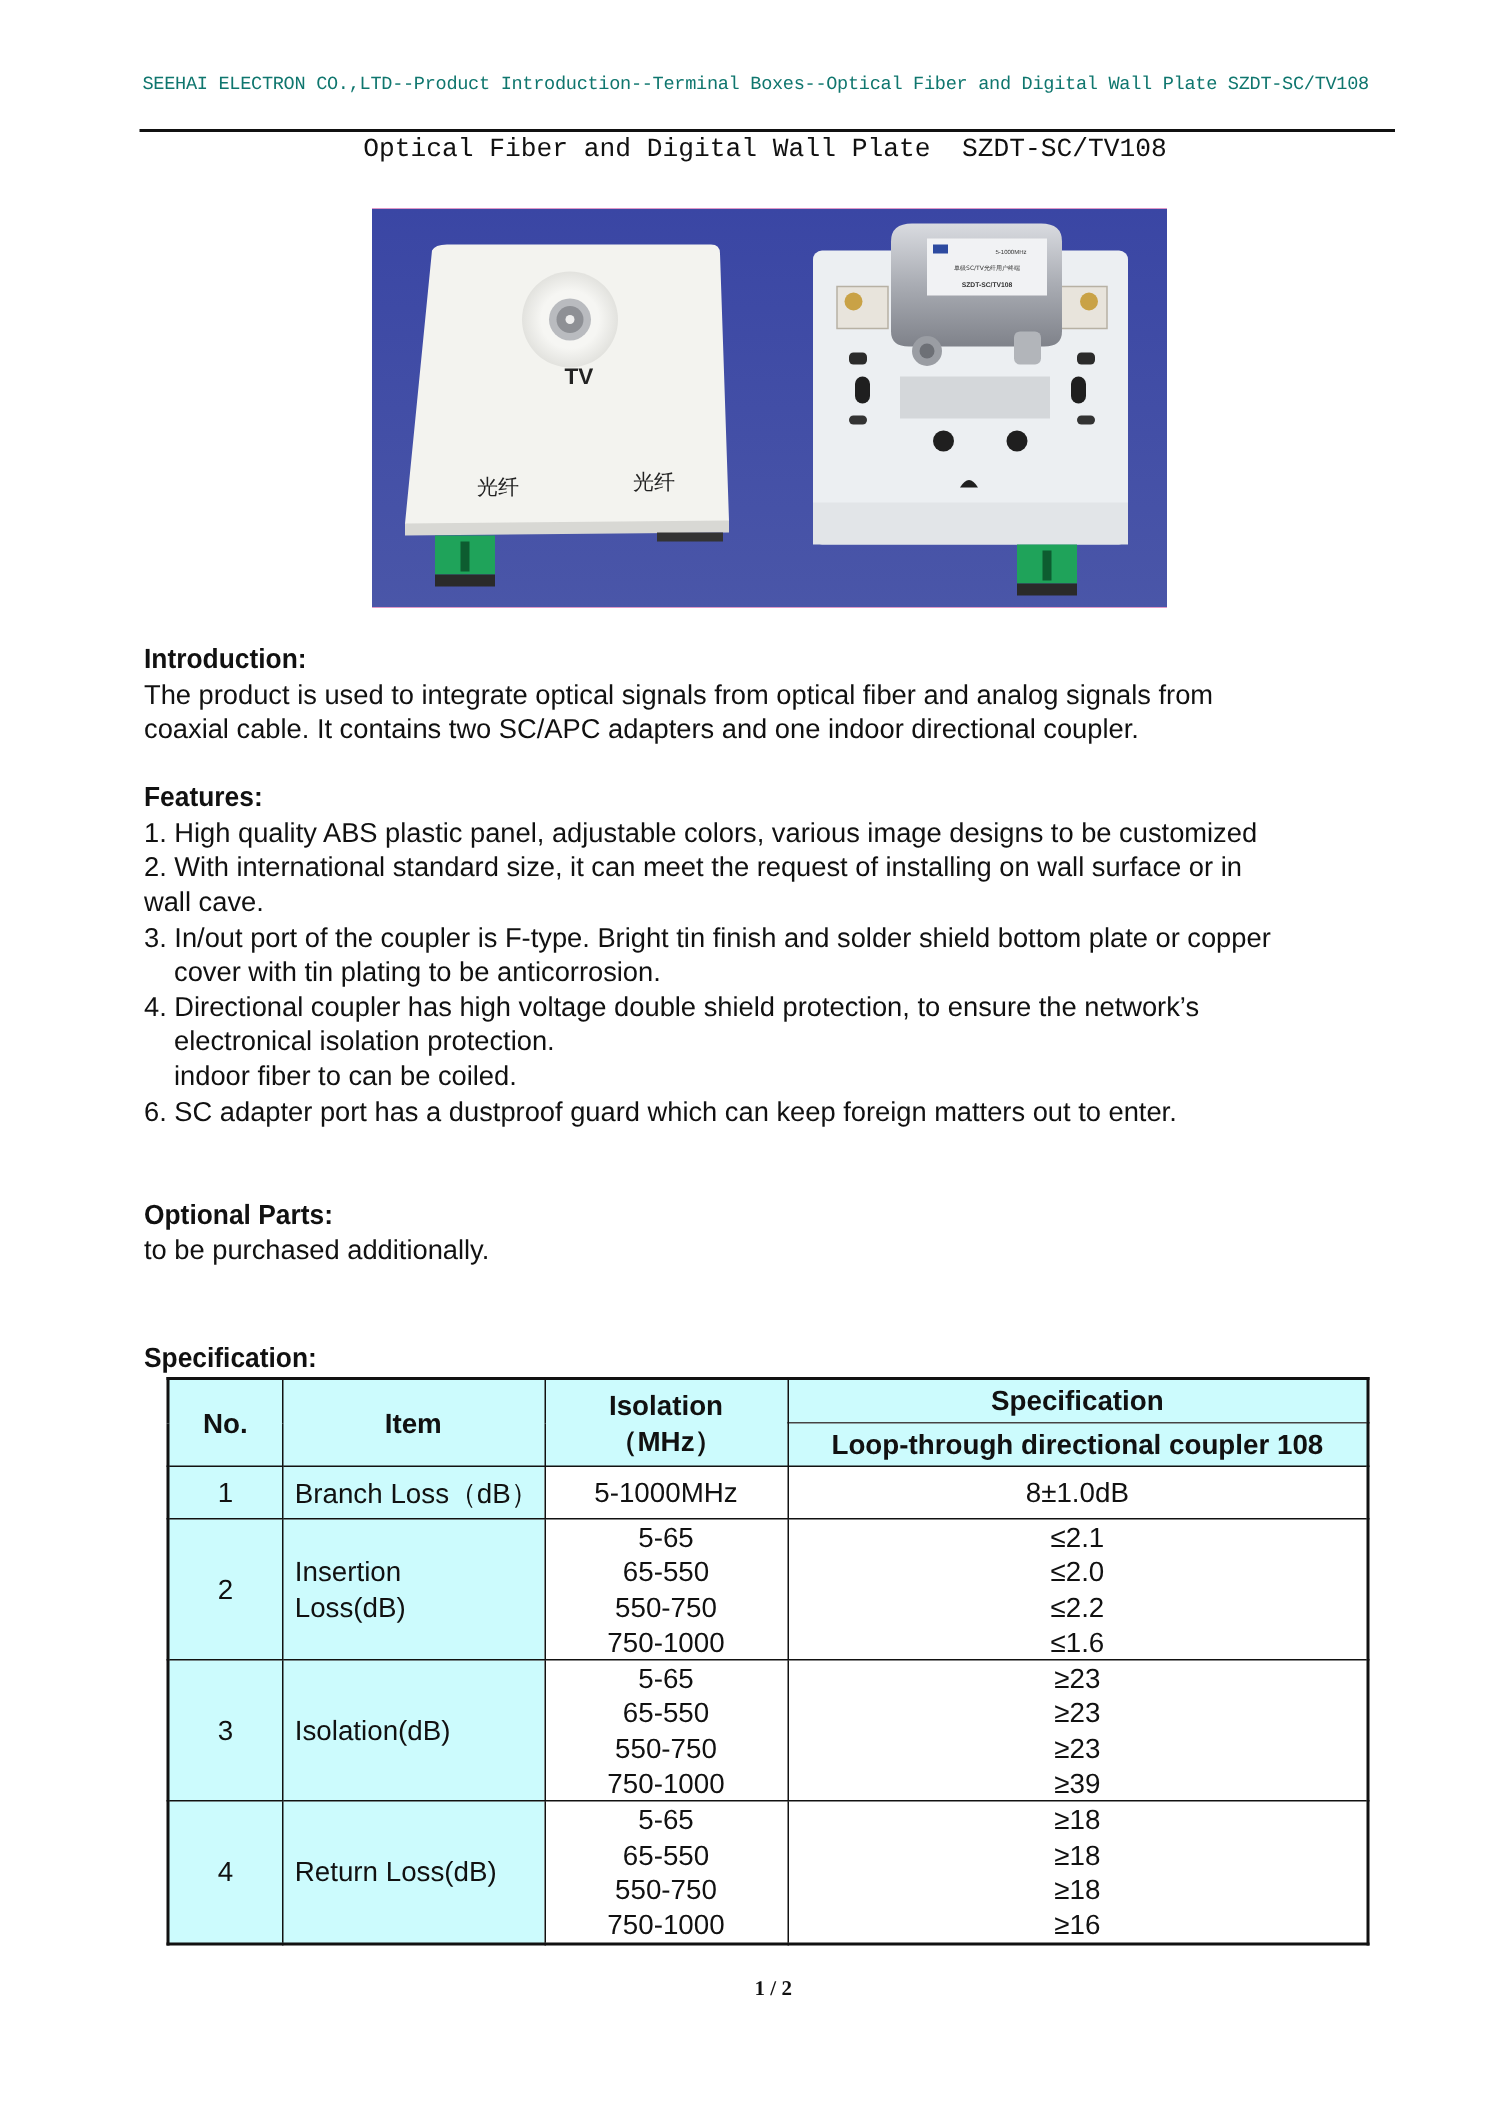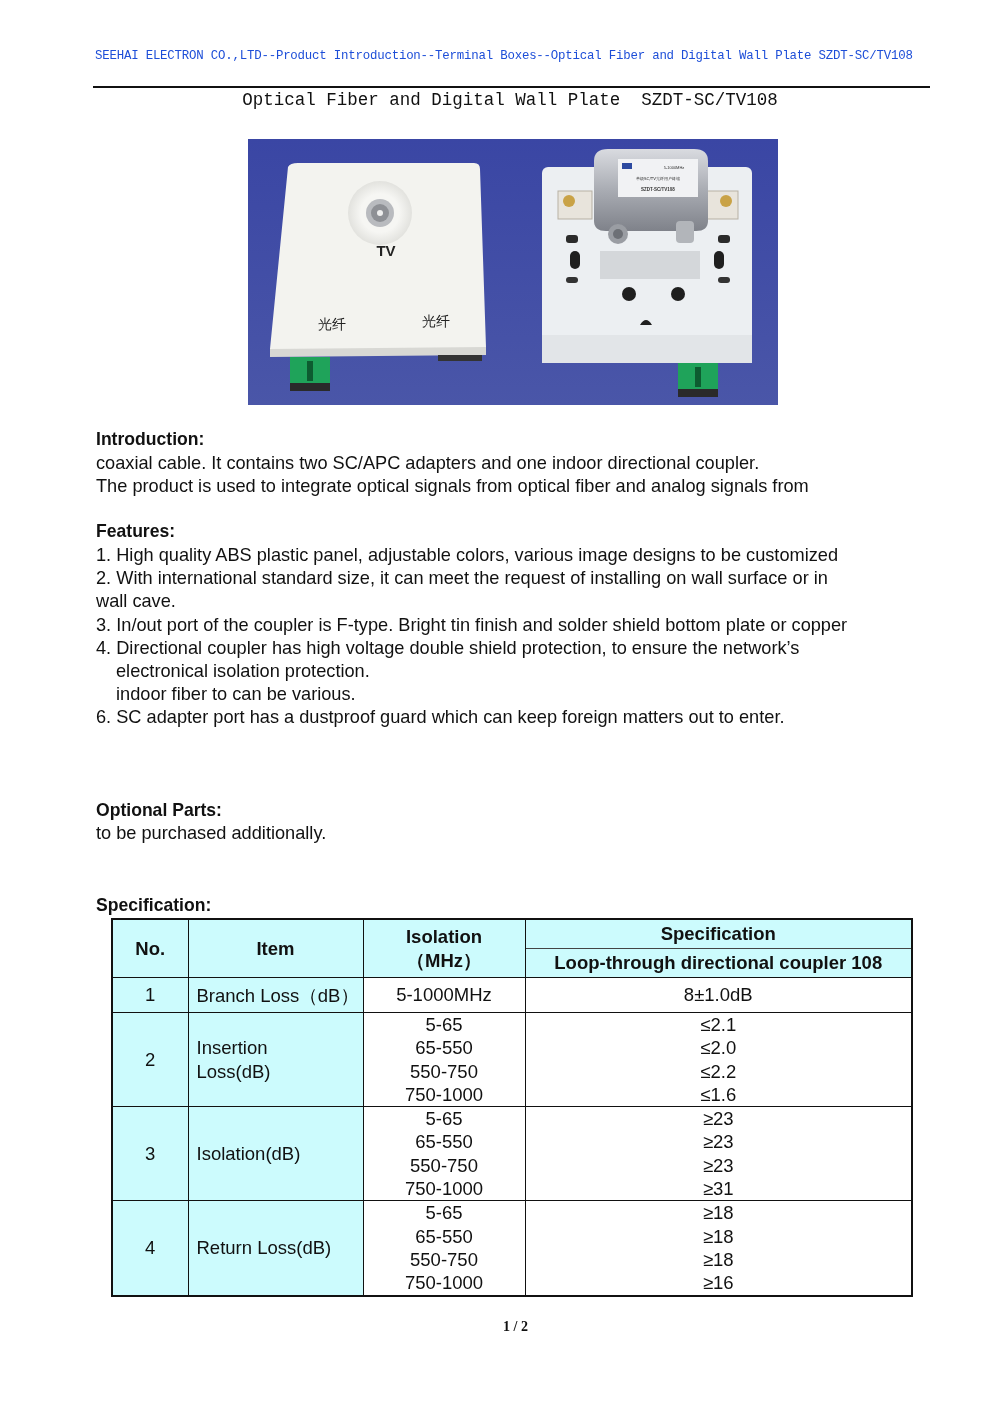--- a/index.html
+++ b/index.html
@@ -1,21 +1,21 @@
 <!DOCTYPE html>
 <html><head>
 <meta charset="utf-8">
 <style>
   html, body { margin:0; padding:0; background:#ffffff; }
   body { width:1000px; height:1414px; position:relative; overflow:hidden; color:#111; }
   .mono { font-family:"Liberation Mono","DejaVu Sans Mono",monospace; }
   .sans { font-family:"Liberation Sans","DejaVu Sans",sans-serif; }
   .serif { font-family:"Liberation Serif","DejaVu Serif",serif; }
 
-  .running-header { position:absolute; left:95px; top:49px; width:835px; font-size:12.4px; letter-spacing:-0.2px; white-space:nowrap; color:#1d4ed8; }
+  .running-header { position:absolute; left:95px; top:49px; width:835px; font-size:12.4px; letter-spacing:-0.2px; white-space:nowrap; color:#0f766e; }
   .header-rule { position:absolute; left:93px; top:86px; width:837px; height:2px; background:#111; }
   .doc-title { position:absolute; left:0; width:1020px; top:90px; text-align:center; font-size:17.5px; white-space:pre; color:#111; }
 
   .photo { position:absolute; left:248px; top:139px; width:530px; height:266px; background:#ec4899; overflow:hidden; }
   .photo svg { display:block; }
 
   .section-head { position:absolute; left:96px; font-size:18.5px; font-weight:bold; color:#111; transform:scaleX(0.95); transform-origin:left; }
   .para { position:absolute; left:96px; width:850px; font-size:18.2px; line-height:23.2px; color:#111; }
   .feature { position:absolute; left:96px; width:850px; font-size:18.2px; line-height:23.2px; color:#111; }
   .feature .cont { padding-left:20px; }
@@ -106,42 +106,43 @@
 
       <rect x="430" y="224" width="40" height="26" fill="#1fa35a"></rect>
       <rect x="447" y="228" width="6" height="20" fill="#0d5c30"></rect>
       <rect x="430" y="250" width="40" height="8" fill="#2a2a2a"></rect>
     </g>
   </svg>
 </div>
 
 <div class="section-head sans" style="top:428px;">Introduction:</div>
 <div class="para sans" style="top:452px;">
+  <div>The product is used to integrate optical signals from optical fiber and analog signals from</div>
   <div>coaxial cable. It contains two SC/APC adapters and one indoor directional coupler.</div>
-  <div>The product is used to integrate optical signals from optical fiber and analog signals from</div>
 </div>
 
 <div class="section-head sans" style="top:520px;">Features:</div>
 <div class="feature sans" style="top:544px;">
   <div>
     <div>1. High quality ABS plastic panel, adjustable colors, various image designs to be customized</div>
   </div>
   <div>
     <div>2. With international standard size, it can meet the request of installing on wall surface or in</div>
     <div>wall cave.</div>
   </div>
   <div>
     <div>3. In/out port of the coupler is F-type. Bright tin finish and solder shield bottom plate or copper</div>
+    <div class="cont">cover with tin plating to be anticorrosion.</div>
   </div>
   <div>
     <div>4. Directional coupler has high voltage double shield protection, to ensure the network’s</div>
     <div class="cont">electronical isolation protection.</div>
   </div>
   <div>
-    <div class="cont">indoor fiber to can be various.</div>
+    <div class="cont">indoor fiber to can be coiled.</div>
   </div>
   <div>
     <div>6. SC adapter port has a dustproof guard which can keep foreign matters out to enter.</div>
   </div>
 </div>
 
 <div class="section-head sans" style="top:799px;">Optional Parts:</div>
 <div class="para sans" style="top:822px;">
   <div>to be purchased additionally.</div>
 </div>
@@ -202,21 +203,21 @@
     <td class="white stack">
       <span>5-65</span>
       <span>65-550</span>
       <span>550-750</span>
       <span>750-1000</span>
     </td>
     <td class="white stack">
       <span>≥23</span>
       <span>≥23</span>
       <span>≥23</span>
-      <span>≥31</span>
+      <span>≥39</span>
     </td>
   </tr>
 
   <tr style="height:93px;">
     <td class="cyan">4</td>
     <td class="cyan left">Return Loss(dB)</td>
     <td class="white stack">
       <span>5-65</span>
       <span>65-550</span>
       <span>550-750</span>

